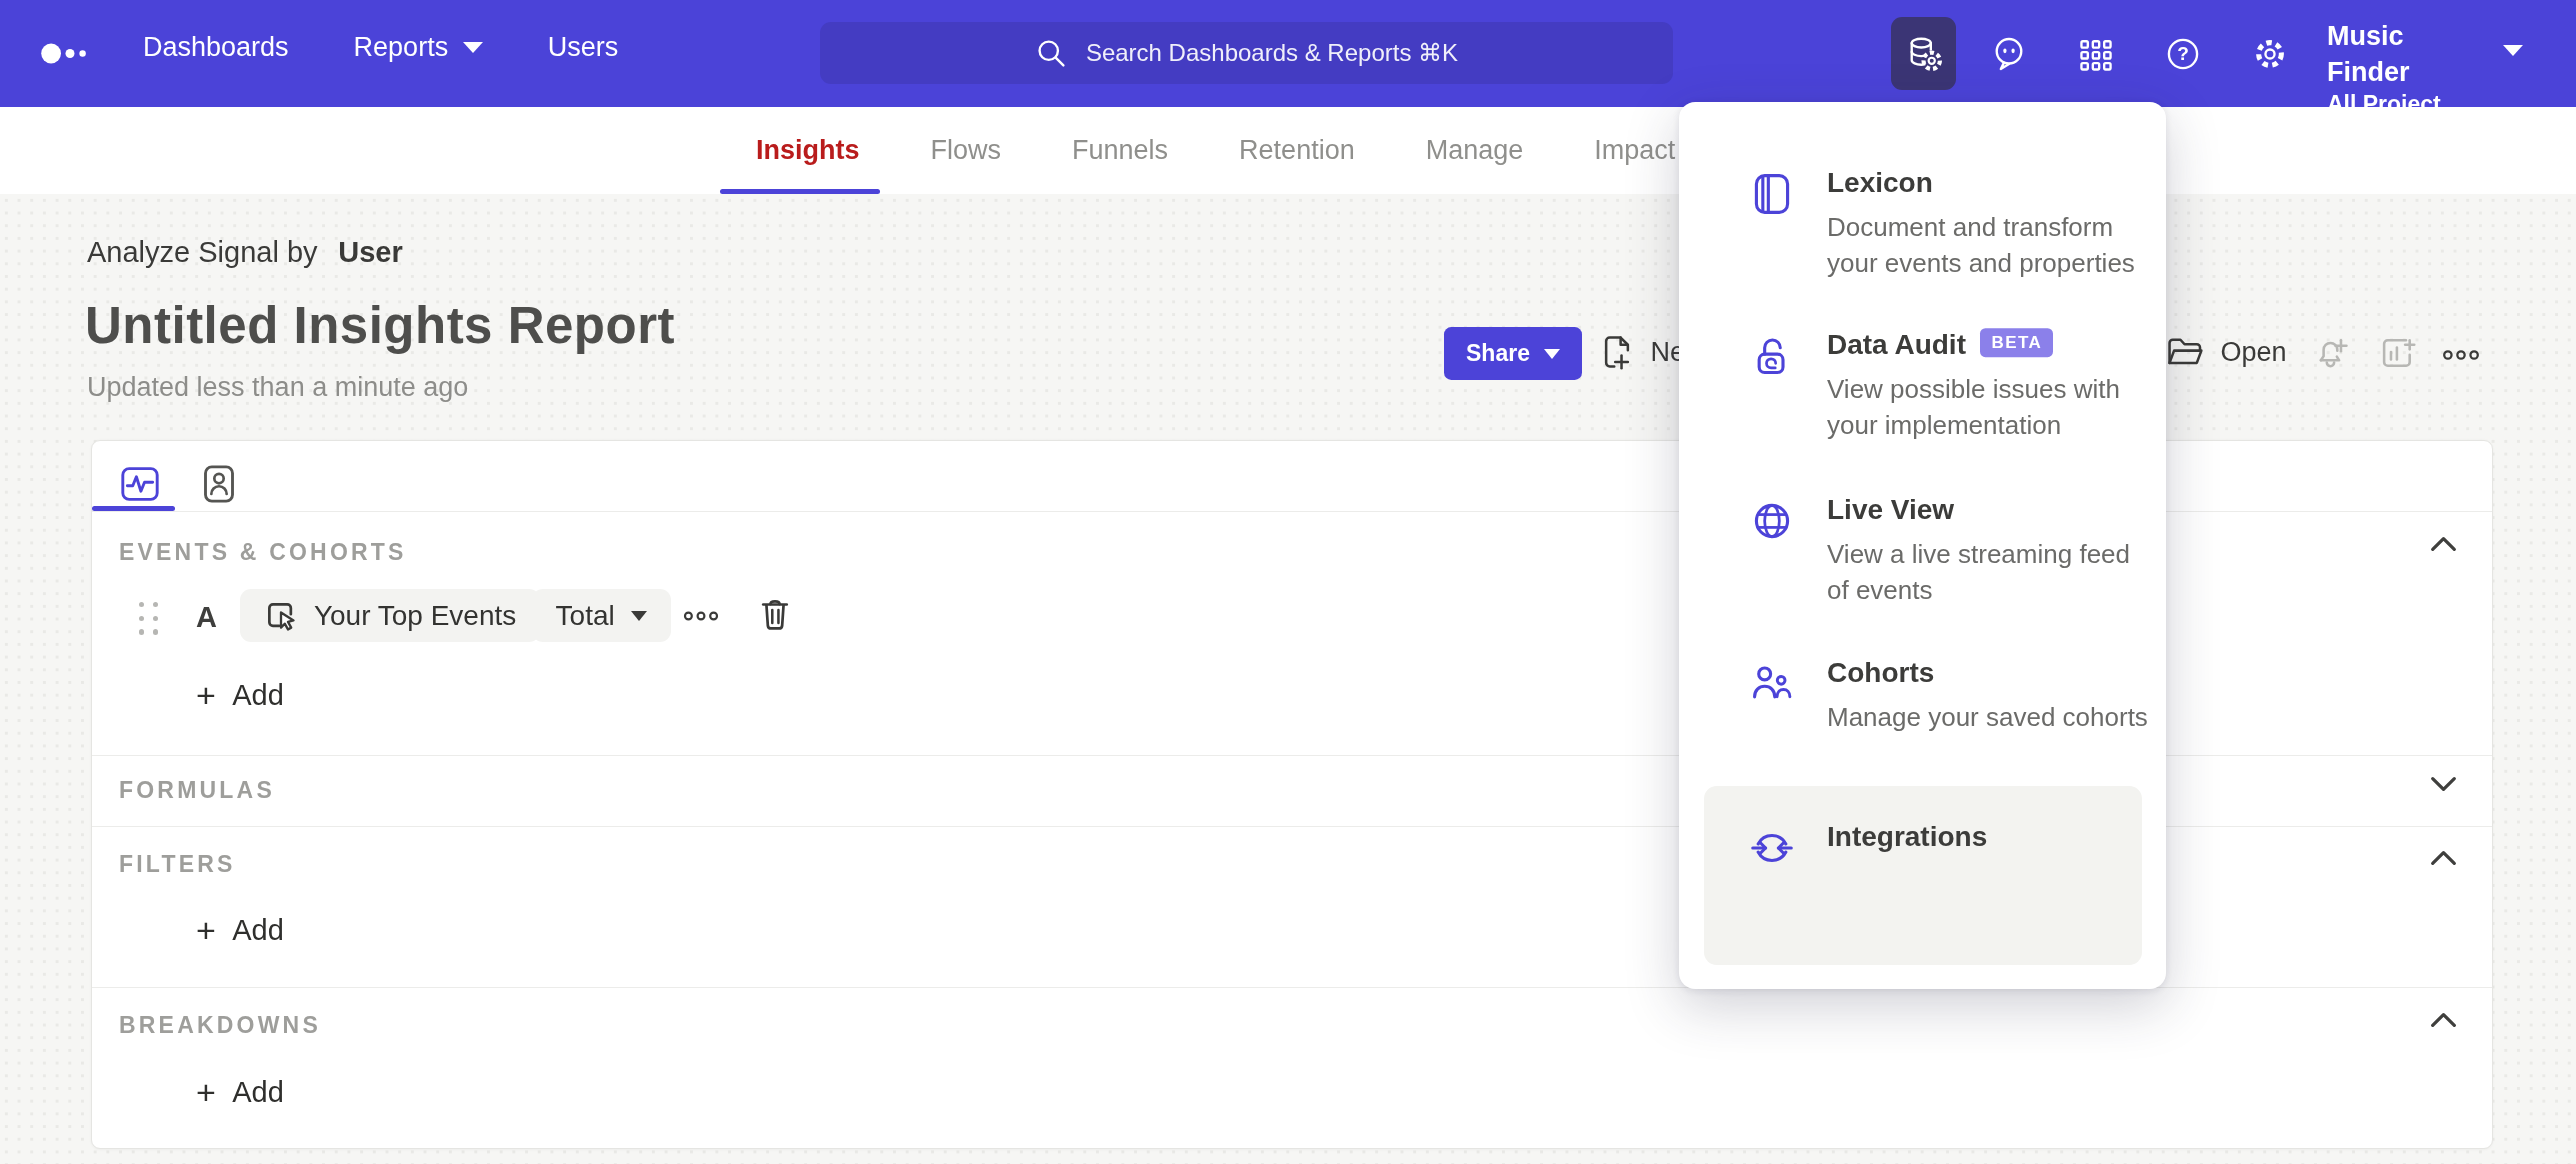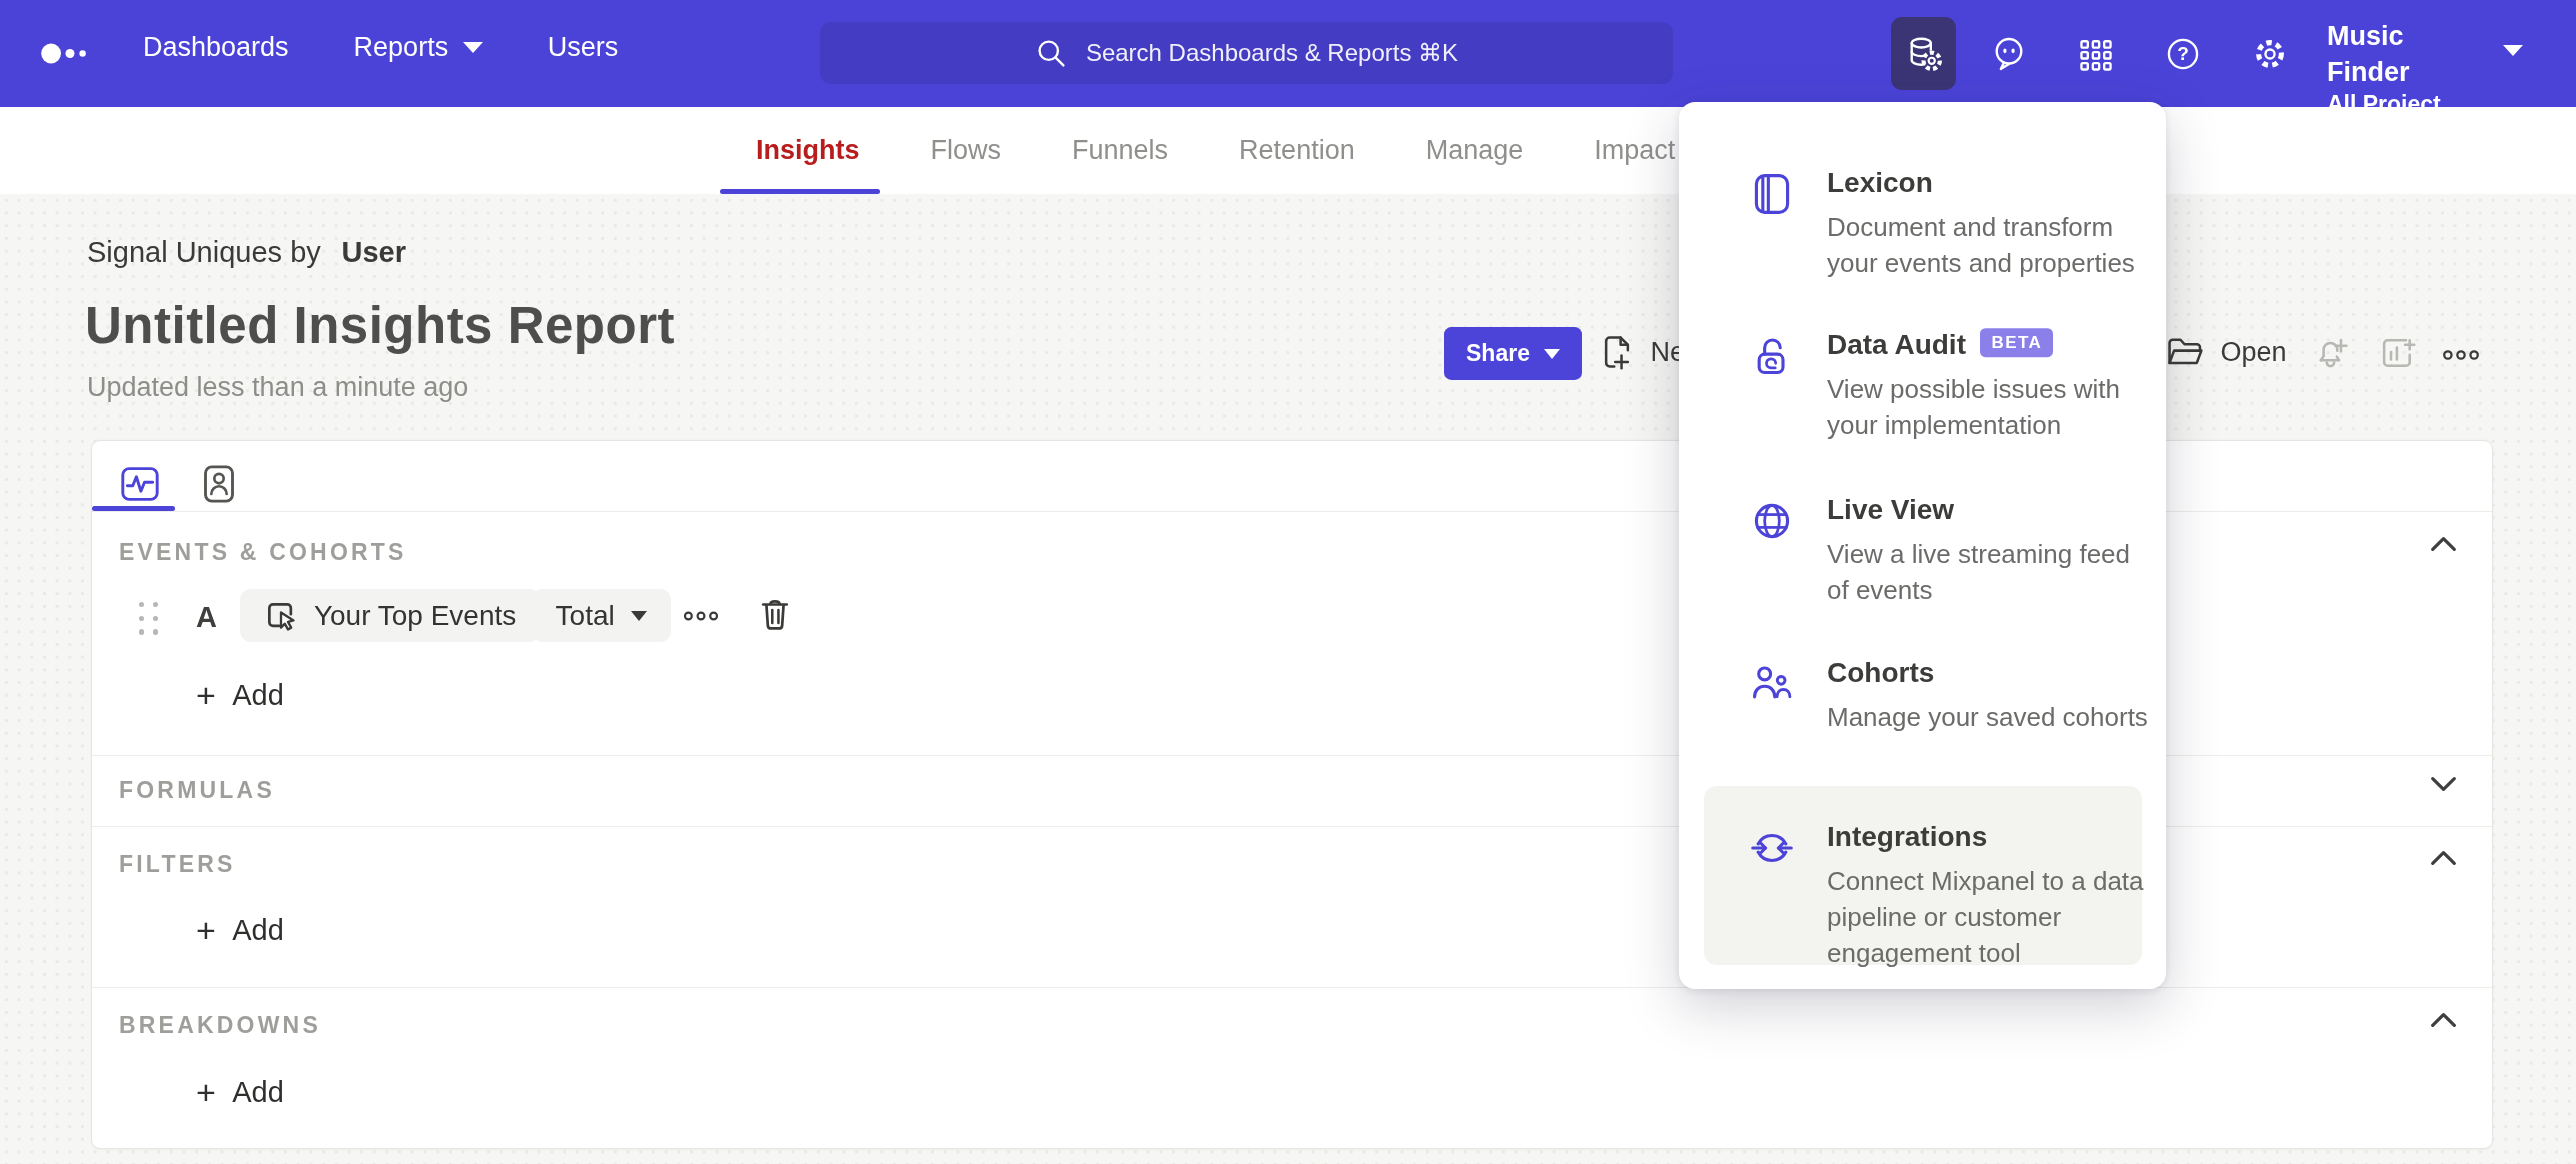--- a/index.html
+++ b/index.html
@@ -176,21 +176,21 @@
     <div class="tab">Funnels</div>
     <div class="tab">Retention</div>
     <div class="tab">Manage</div>
     <div class="tab">Impact</div>
   </div>
   <div class="abs tab-underline"></div>
 
   <div class="abs mainbg"></div>
 
   <div class="abs analyze">
-    <span>Signal Uniques by</span>
+    <span>Analyze Signal by</span>
     <b>User</b>
   </div>
   <div class="abs rtitle">Untitled Insights Report</div>
   <div class="abs updated">Updated less than a minute ago</div>
 
   <div class="abs sharebtn">
     <span>Share</span>
     <span class="caret"></span>
   </div>
 
@@ -409,18 +409,17 @@
         <path d="M8.9 19.6 A17 17 0 0 1 39.1 19.6" fill="none" stroke="#4c43d8" stroke-width="3.4" stroke-linecap="round"></path>
         <path d="M39.1 28.4 A17 17 0 0 1 8.9 28.4" fill="none" stroke="#4c43d8" stroke-width="3.4" stroke-linecap="round"></path>
         <line x1="3" y1="24" x2="17" y2="24" stroke="#4c43d8" stroke-width="3.4" stroke-linecap="round"></line>
         <polyline points="11,18 17,24 11,30" fill="none" stroke="#4c43d8" stroke-width="3.4" stroke-linecap="round" stroke-linejoin="round"></polyline>
         <line x1="45" y1="24" x2="31" y2="24" stroke="#4c43d8" stroke-width="3.4" stroke-linecap="round"></line>
         <polyline points="37,18 31,24 37,30" fill="none" stroke="#4c43d8" stroke-width="3.4" stroke-linecap="round" stroke-linejoin="round"></polyline>
       </svg>
       <div class="mtitle">
           <span>Integrations</span>
         </div>
-      <div class="mdesc">Connect Mixpanel to a data pipeline or customer engagement tool</div>
     </div>
   </div>
 
 </div>
 
 
 </body></html>

